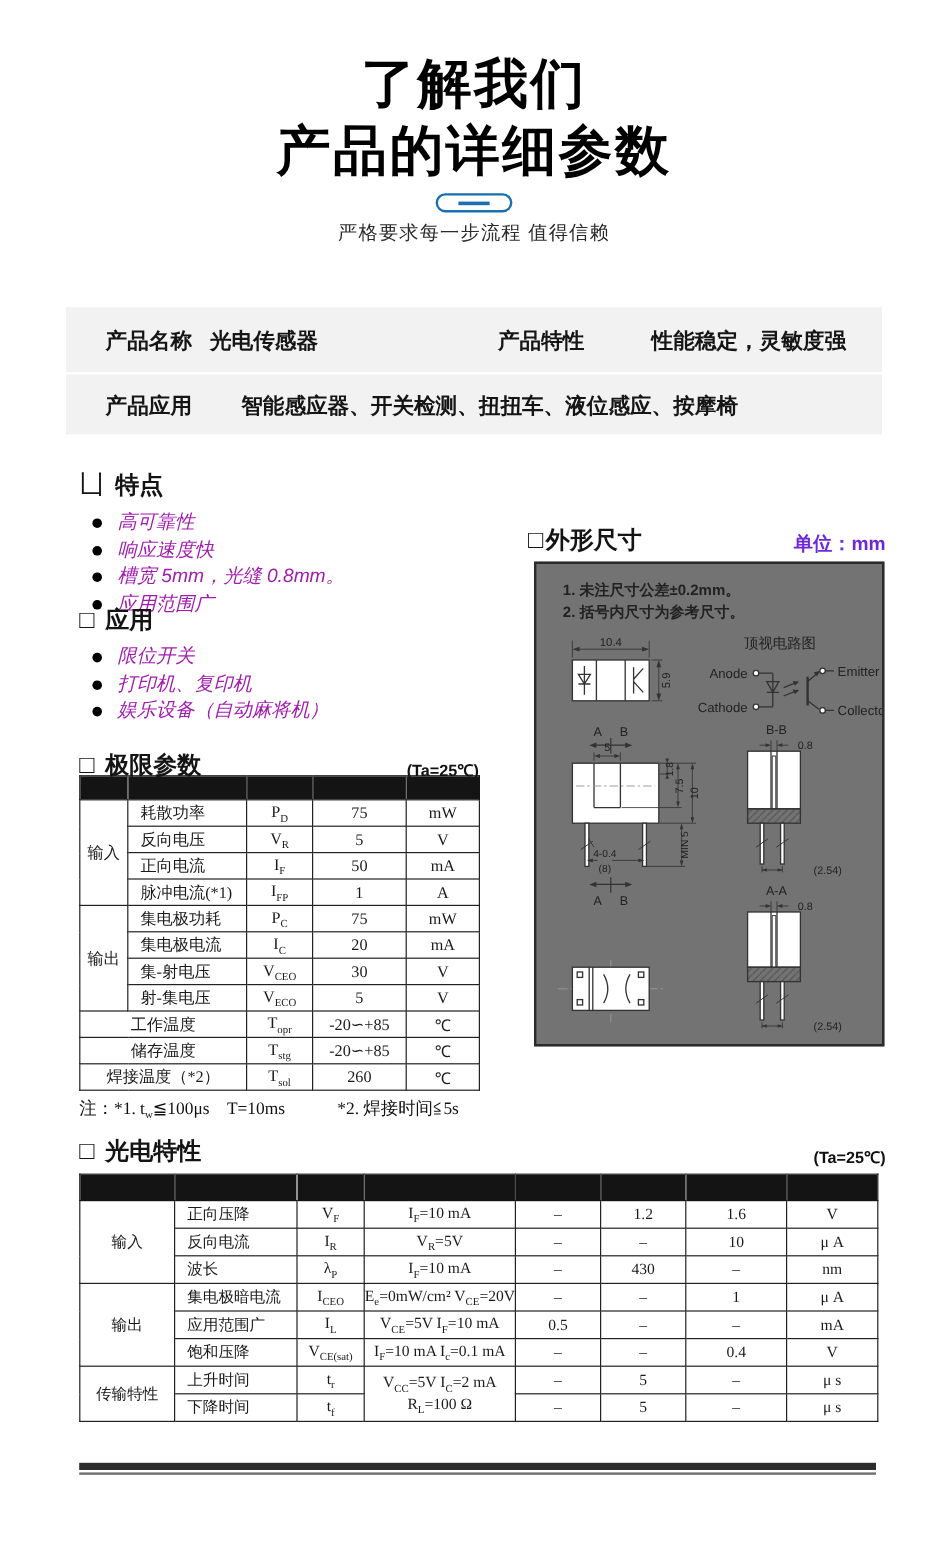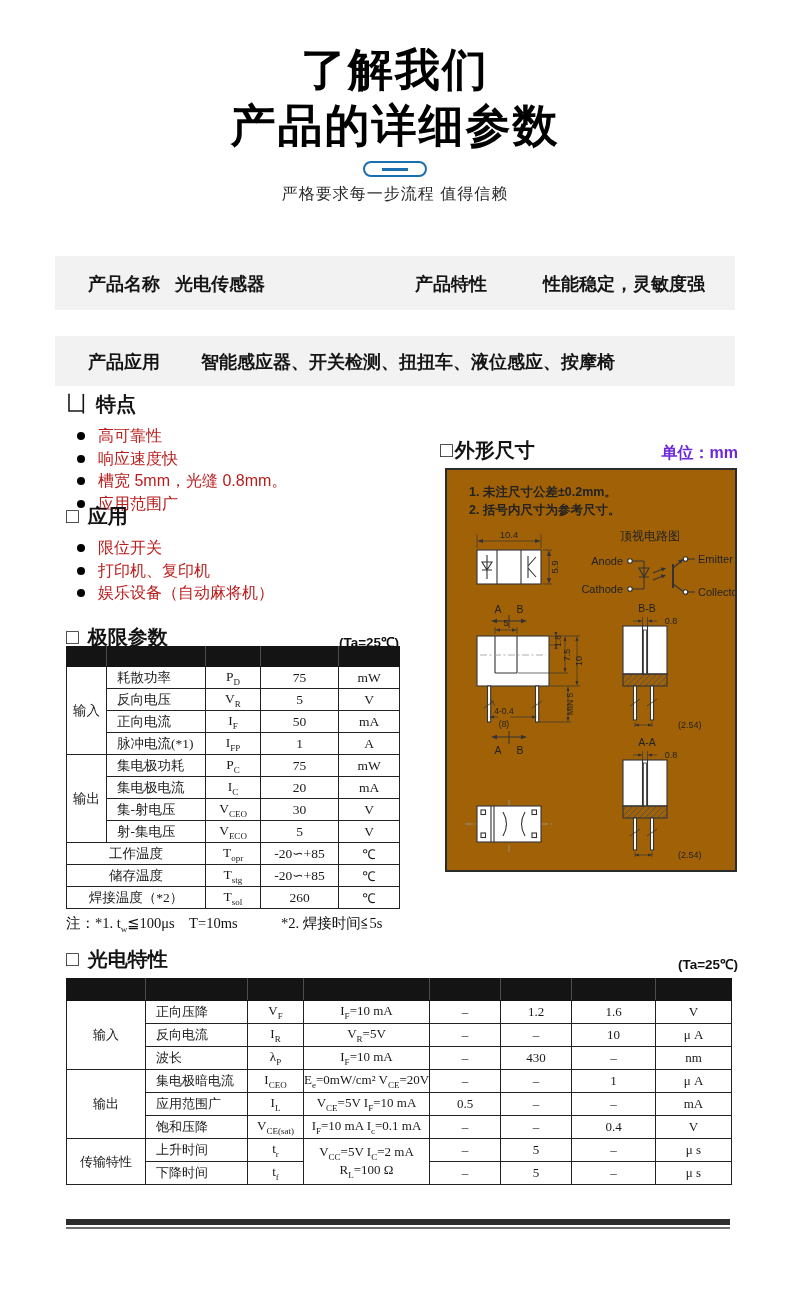--- a/index.html
+++ b/index.html
@@ -16,34 +16,34 @@
   .t2 { top:96px; }
   .pill { position:absolute; top:161px; left:50%; transform:translateX(-50%);
     width:64px; height:16px; border:2px solid #1c6fae; border-radius:9px;
     display:flex; align-items:center; justify-content:center; }
   .pill-dash { width:26px; height:3px; background:#1c6fae; }
   .subtitle { position:absolute; top:184px; left:0; width:790px; text-align:center;
     font-size:16px; color:#2b2b2b; letter-spacing:1px; }
   
   .info-row { position:absolute; left:55px; width:680px; background:#f2f2f2; }
   .info-row1 { top:256px; height:54px; }
-  .info-row2 { top:336px; height:50px; }
+  .info-row2 { top:312px; height:50px; }
   .info-row span { position:absolute; font-size:18px; font-weight:700; color:#151515; white-space:nowrap; }
   .ir1-l1 { left:33px; top:16px; }
   .ir1-v1 { left:120px; top:16px; }
   .ir1-l2 { left:360px; top:16px; }
   .ir1-v2 { left:488px; top:16px; }
   .ir2-l  { left:33px; top:14px; }
   .ir2-v  { left:146px; top:14px; }
   
   .sec-h { font-size:20px; font-weight:700; color:#141414; white-space:nowrap; }
   .sec-h .marker { font-weight:400; margin-right:9px; font-size:21px; }
   .blist { list-style:none; }
-  .blist li { position:relative; padding-left:32px; font-size:16px; color:#b91c1c;
-    height:22.6px; line-height:22.6px; white-space:nowrap; }
+  .blist li { position:relative; padding-left:32px; font-size:16px; color:#a21caf;
+    height:22.6px; line-height:22.6px; white-space:nowrap;font-style:italic; }
   .blist li .dot { position:absolute; left:11px; top:50%; width:8px; height:8px;
     margin-top:-4px; border-radius:50%; background:#000; }
   .features { position:absolute; left:66px; top:390px; }
   .features .blist { margin-top:7px; }
   .apps { position:absolute; left:66px; top:503px; }
   .apps .blist { margin-top:7px; }
   .limit-head { position:absolute; left:66px; top:624px; width:333px;
     display:flex; justify-content:space-between; align-items:flex-end; }
   .cond { font-size:13.5px; font-weight:700; color:#111; font-family:"Liberation Sans",sans-serif; }
   
@@ -67,21 +67,21 @@
   .ptable { position:absolute; left:66px; top:978px; width:665px; font-size:13px; }
   .ptable td { height:23px; }
   .ptable tr.hd td { height:22px; }
   .ptable td.param { text-align:left; padding-left:10px; }
   
   .dim-head { position:absolute; left:440px; top:437px; width:298px;
     display:flex; justify-content:space-between; align-items:flex-end; }
   .dim-head .sec-h .marker { margin-right:2px; }
   .dim-unit { font-size:16px; font-weight:700; color:#6d28d9; }
   .dim-box { position:absolute; left:445px; top:468px; width:292px; height:404px;
-    border:2px solid #2b2b2b; background:#a16207; }
+    border:2px solid #2b2b2b; background:#737373; }
   .dim-box svg { display:block; }
   .dim-box text { fill:#222; font-family:"Liberation Sans", sans-serif; }
   
   .foot1 { position:absolute; left:66px; top:1219px; width:664px; height:6px; background:#2d2d2d; }
   .foot2 { position:absolute; left:66px; top:1227px; width:664px; height:2px; background:#6f6f6f; }
 </style>
 </head>
 <body>
 
 <div class="page">

